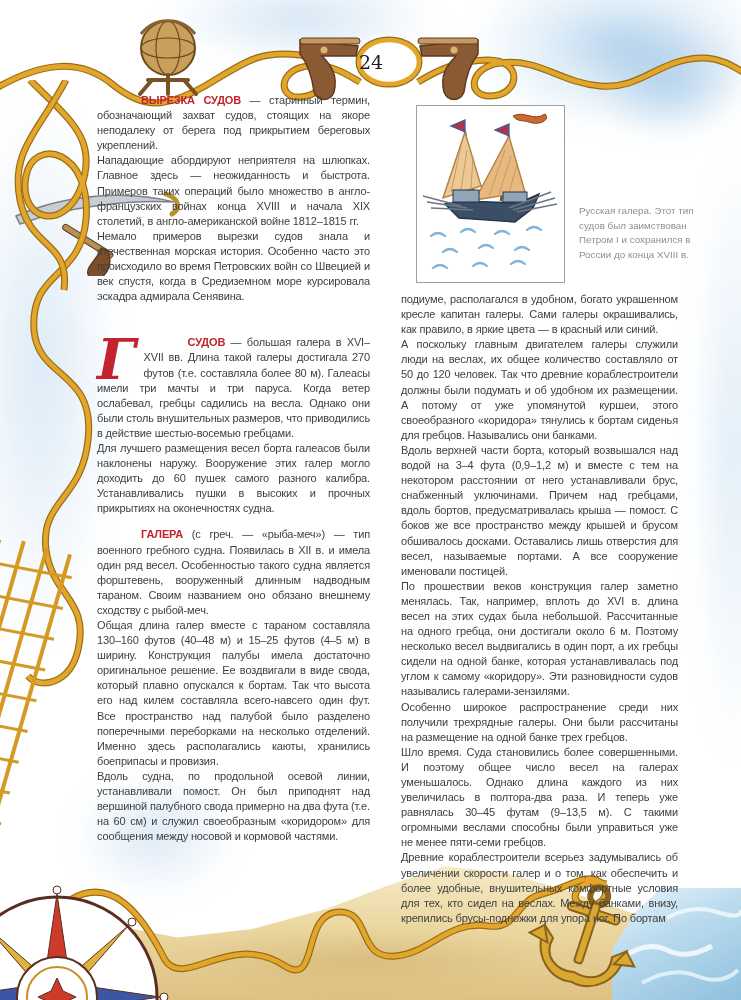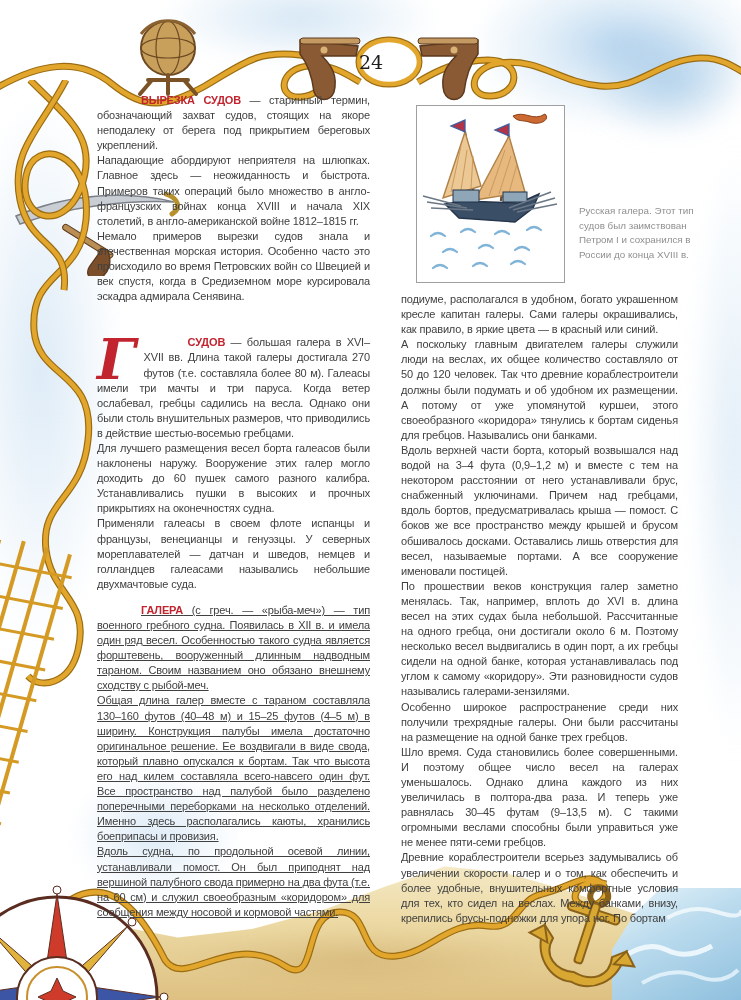--- a/index.html
+++ b/index.html
@@ -25,21 +25,21 @@
         clip-path:polygon(38% 0,100% 0,100% 100%,0 100%,0 55%,18% 22%);}
 
   
   .col{position:absolute;z-index:5;color:#404040;}
   .col p{margin:0;text-align:justify;font-size:11px;line-height:15.1px;letter-spacing:-0.15px;}
   .col-left{left:97px;top:93px;width:273px;}
   .col-right{left:401px;top:292px;width:277px;}
   .term{color:#c1242e;font-weight:bold;padding-left:44px;}
   .article{margin-top:0;}
   .mt-galeas{margin-top:31px;}
-  .mt-galera{margin-top:11px;text-decoration:underline;}
+  .mt-galera{margin-top:11px;}
   .dropcap{float:left;font-family:"DejaVu Serif", serif;font-style:italic;font-weight:bold;
            color:#c1242e;font-size:56px;line-height:42px;margin:3px 8px 0 0;}
 
   
   .figure{position:absolute;left:416px;top:105px;width:147px;height:176px;background:#fff;
           border:1px solid #9f9f9f;z-index:4;}
   .figure svg{display:block;width:100%;height:100%;}
   .caption{position:absolute;left:579px;top:204px;width:128px;z-index:5;
            font-size:9.8px;line-height:14.6px;color:#8f8f8f;}
 
@@ -246,21 +246,20 @@
   <div class="col col-left">
     <div class="article">
       <p><span class="term">ВЫРЕЗКА СУДОВ</span><span> — старинный термин, обозначающий захват судов, стоящих на якоре неподалеку от берега под прикрытием береговых укреплений.</span></p>
       <p>Нападающие абордируют неприятеля на шлюпках. Главное здесь — неожиданность и быстрота. Примеров таких операций было множество в англо-французских войнах конца XVIII и начала XIX столетий, в англо-американской войне 1812–1815 гг.</p>
       <p>Немало примеров вырезки судов знала и отечественная морская история. Особенно часто это происходило во время Петровских войн со Швецией и век спустя, когда в Средиземном море курсировала эскадра адмирала Сенявина.</p>
     </div>
 
     <div class="article mt-galeas">
       <p><span class="dropcap">Г</span><span class="term">СУДОВ</span><span> — большая галера в XVI–XVII вв. Длина такой галеры достигала 270 футов (т.е. составляла более 80 м). Галеасы имели три мачты и три паруса. Когда ветер ослабевал, гребцы садились на весла. Однако они были столь внушительных размеров, что приводились в действие шестью-восемью гребцами.</span></p>
       <p>Для лучшего размещения весел борта галеасов были наклонены наружу. Вооружение этих галер могло доходить до 60 пушек самого разного калибра. Устанавливались пушки в высоких и прочных прикрытиях на оконечностях судна.</p>
-      <p>Применяли галеасы в своем флоте испанцы и французы, венецианцы и генуэзцы. У северных мореплавателей — датчан и шведов, немцев и голландцев галеасами назывались небольшие двухмачтовые суда.</p>
     </div>
 
     <div class="article mt-galera">
       <p><span class="term">ГАЛЕРА</span><span> (с греч. — «рыба-меч») — тип военного гребного судна. Появилась в XII в. и имела один ряд весел. Особенностью такого судна является форштевень, вооруженный длинным надводным тараном. Своим названием оно обязано внешнему сходству с рыбой-меч.</span></p>
       <p>Общая длина галер вместе с тараном составляла 130–160 футов (40–48 м) и 15–25 футов (4–5 м) в ширину. Конструкция палубы имела достаточно оригинальное решение. Ее воздвигали в виде свода, который плавно опускался к бортам. Так что высота его над килем составляла всего-навсего один фут. Все пространство над палубой было разделено поперечными переборками на несколько отделений. Именно здесь располагались каюты, хранились боеприпасы и провизия.</p>
       <p>Вдоль судна, по продольной осевой линии, устанавливали помост. Он был приподнят над вершиной палубного свода примерно на два фута (т.е. на 60 см) и служил своеобразным «коридором» для сообщения между носовой и кормовой частями.</p>
     </div>
   </div>
 
   <div class="col col-right">

